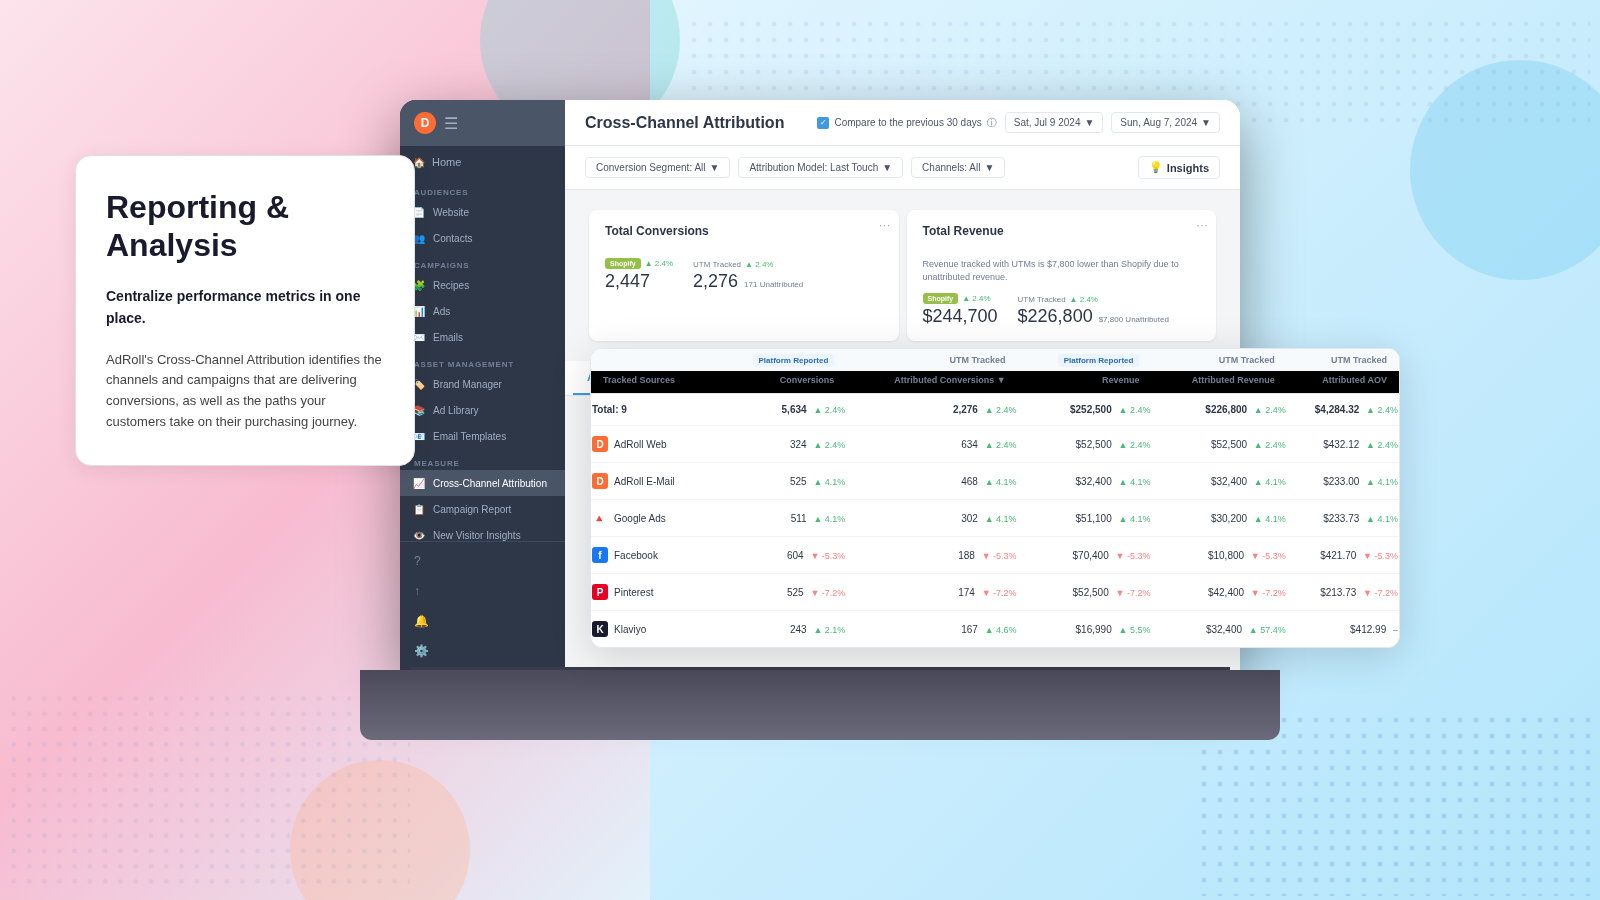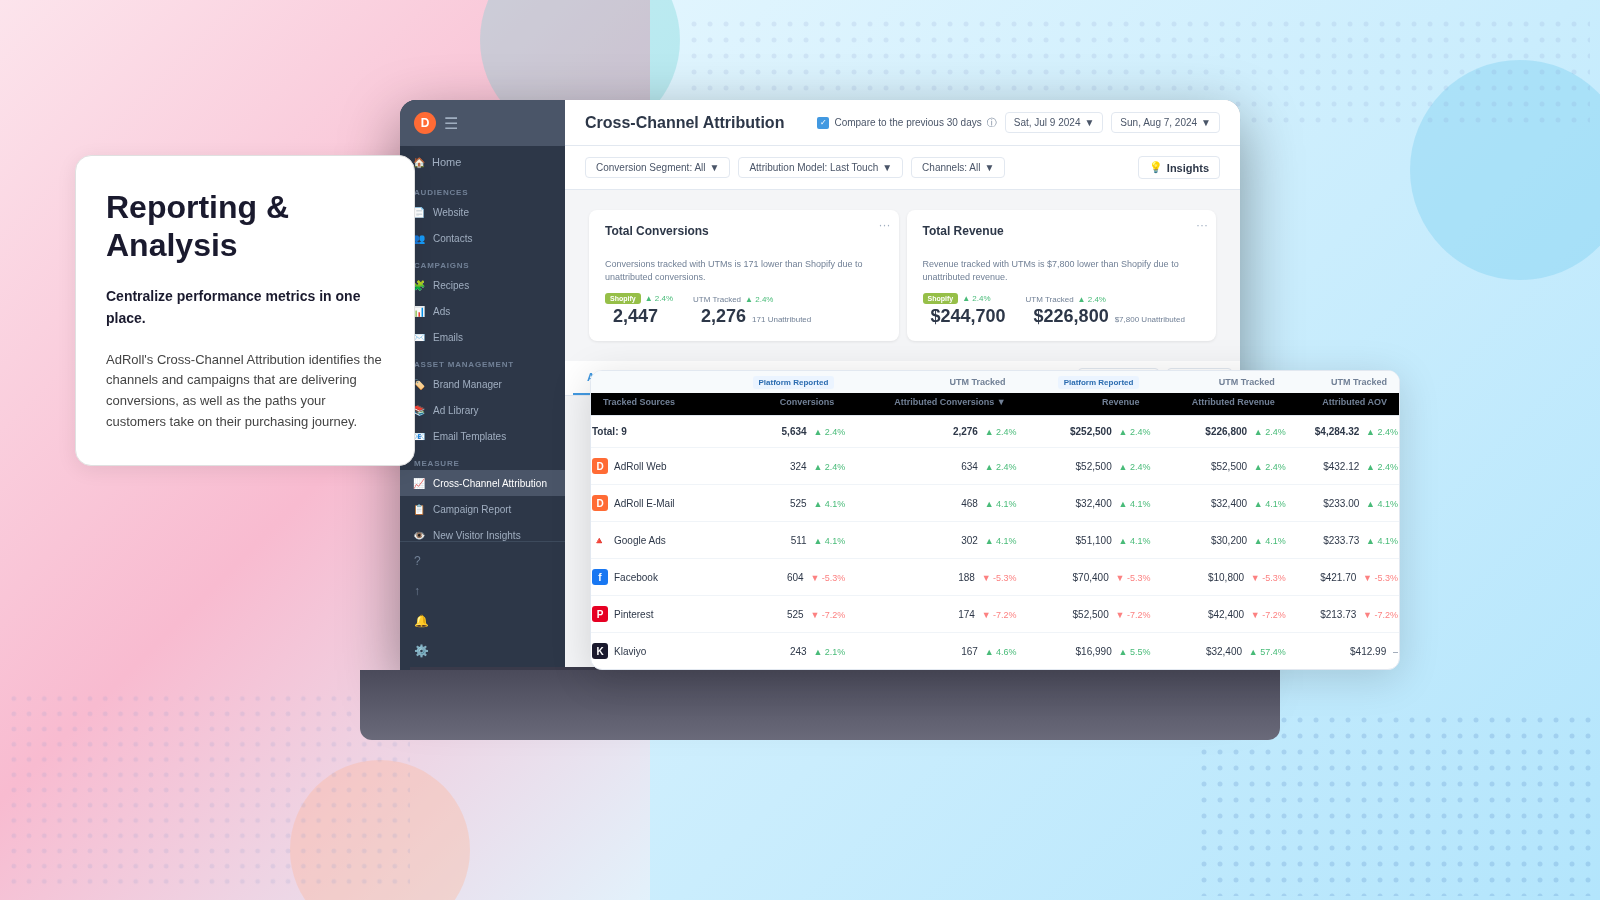--- a/index.html
+++ b/index.html
@@ -321,23 +321,22 @@
       display: flex;
       flex-direction: column;
       gap: 2px;
     }
     .metric-label {
       font-size: 8px;
       color: #718096;
     }
     .metric-value {
       font-size: 18px;
-      font-weight: 700;
+      font-weight: 400;
       color: #2d3748;
-      margin-left: 8px;
     }
     .metric-sub {
       font-size: 8px;
       color: #718096;
     }
     .trend-up { color: #48bb78; font-size: 8px; }
 
     
     .tabs-bar {
       display: flex;
@@ -389,21 +388,21 @@
       color: #4a5568;
       cursor: pointer;
       display: flex;
       align-items: center;
       gap: 4px;
     }
 
     
     .data-table-card {
       position: absolute;
-      top: 370px;
+      top: 348px;
       left: 590px;
       width: 810px;
       background: white;
       border-radius: 12px;
       box-shadow: 0 8px 40px rgba(0,0,0,0.15);
       z-index: 20;
       overflow: hidden;
       border: 1px solid #e2e8f0;
     }
     .data-table {
@@ -663,21 +662,20 @@
             <span>💡</span>
             <span>Insights</span>
           </button>
         </div>
 
         <div class="summary-row">
 
           <div class="summary-card" style="position:relative;">
             <div class="three-dots">···</div>
             <div class="summary-card-title">Total Conversions</div>
-            <div class="summary-card-desc">Conversions tracked with UTMs is 171 lower than Shopify due to unattributed conversions.</div>
             <div class="summary-values">
               <div class="metric-group">
                 <div style="display:flex;align-items:center;gap:4px;">
                   <span class="shopify-badge">Shopify</span>
                   <span class="trend-up">▲ 2.4%</span>
                 </div>
                 <div class="metric-value">2,447</div>
               </div>
               <div class="metric-group">
                 <div style="display:flex;align-items:center;gap:4px;">

